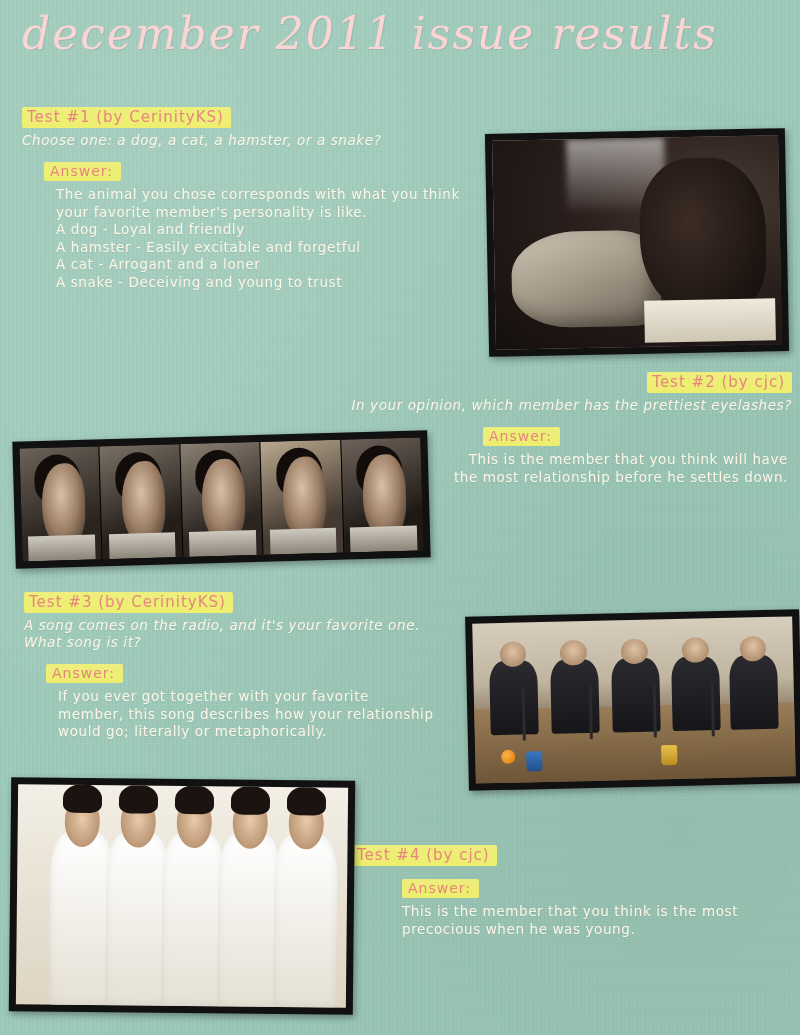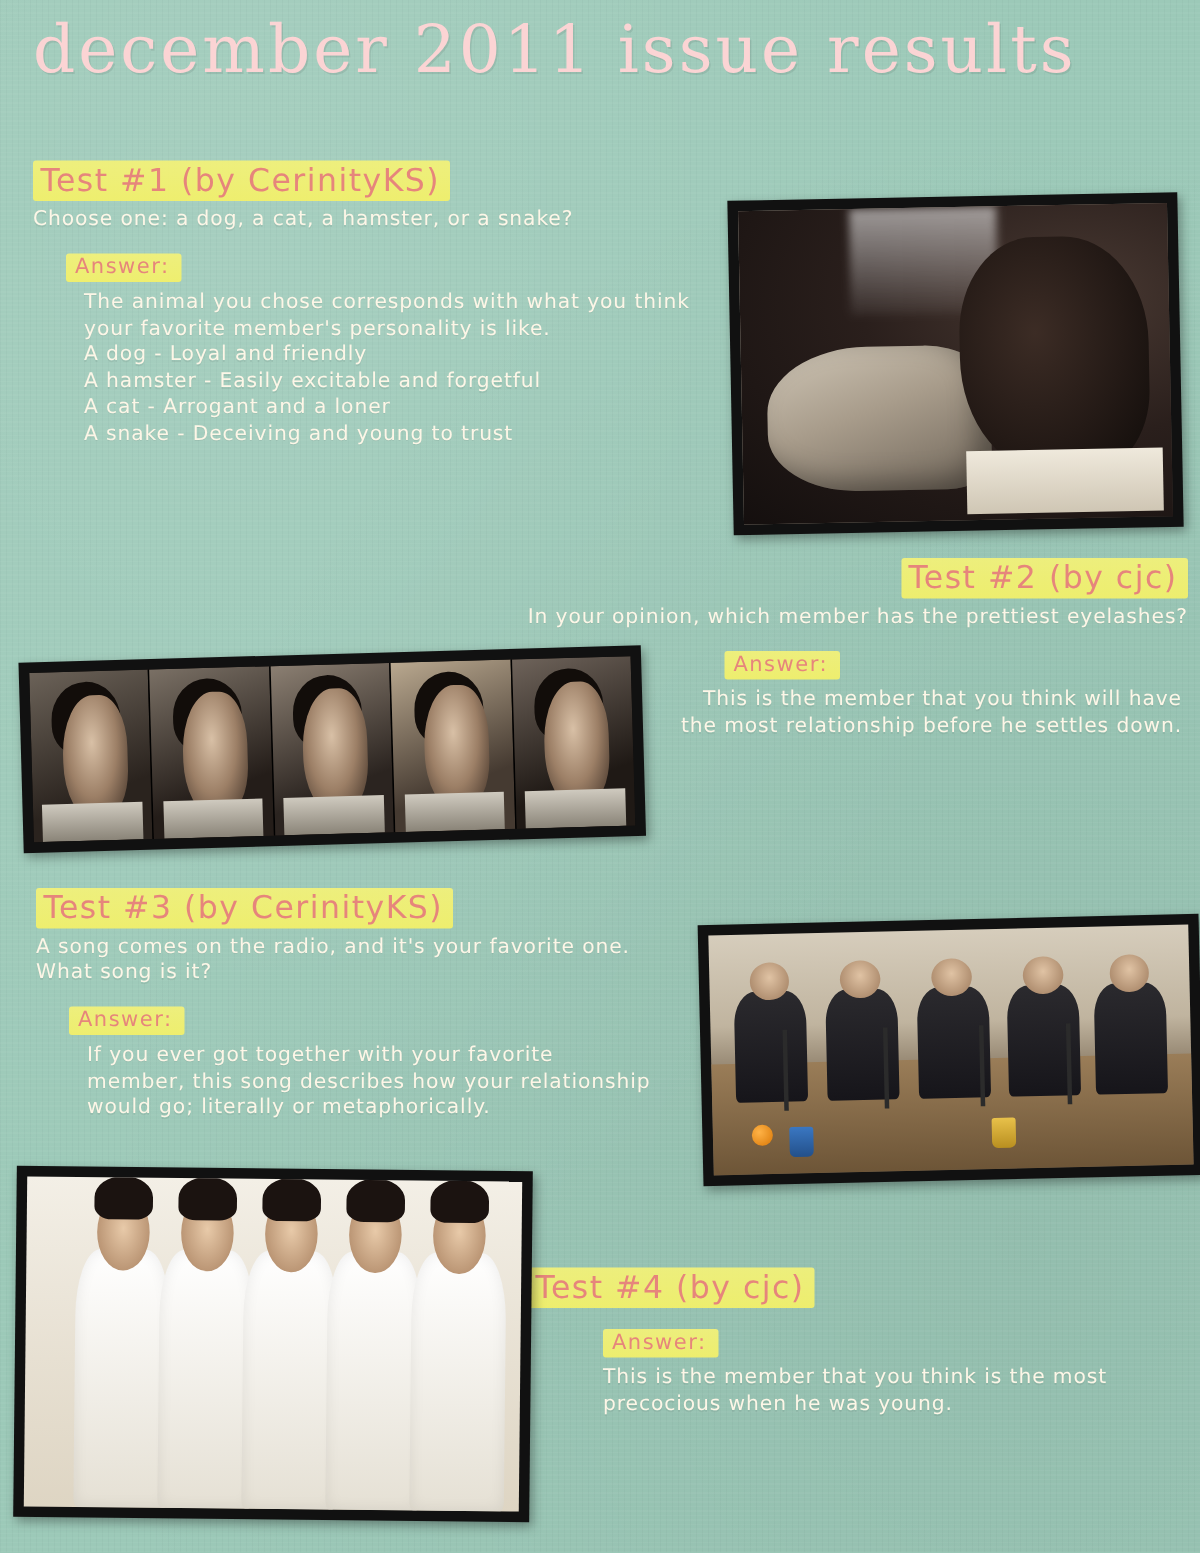--- a/index.html
+++ b/index.html
@@ -27,44 +27,46 @@
   }
   .page-title {
     position: absolute;
     left: 22px;
     top: 8px;
     font-family: "DejaVu Serif", serif;
     font-size: 44px;
     letter-spacing: 2px;
     color: #fbd4d4;
     text-shadow: 1px 1px 0 rgba(0,0,0,0.08);
+    font-style: italic;
     white-space: nowrap;
   }
   .block {
     position: absolute;
   }
   .q-head {
     font-family: "DejaVu Sans", sans-serif;
-    font-size: 21px;
+    font-size: 15px;
     color: #e6857c;
     letter-spacing: 1px;
     display: inline-block;
     padding: 1px 7px 2px 5px;
     background: #f2f06a;
     background: linear-gradient(0deg, rgba(242,240,106,0.95) 0%, rgba(244,242,120,0.92) 100%);
     border-radius: 2px;
     white-space: nowrap;
   }
   .q-text {
     font-size: 13.5px;
     color: #fdf6e7;
     letter-spacing: 0.6px;
     line-height: 17px;
     margin-top: 4px;
     text-shadow: 0 1px 0 rgba(0,0,0,0.06);
+    font-style: italic;
   }
   .a-wrap {
     margin-top: 12px;
     padding-left: 22px;
   }
   .a-head {
     font-size: 14px;
     color: #e6857c;
     letter-spacing: 1px;
     display: inline-block;

